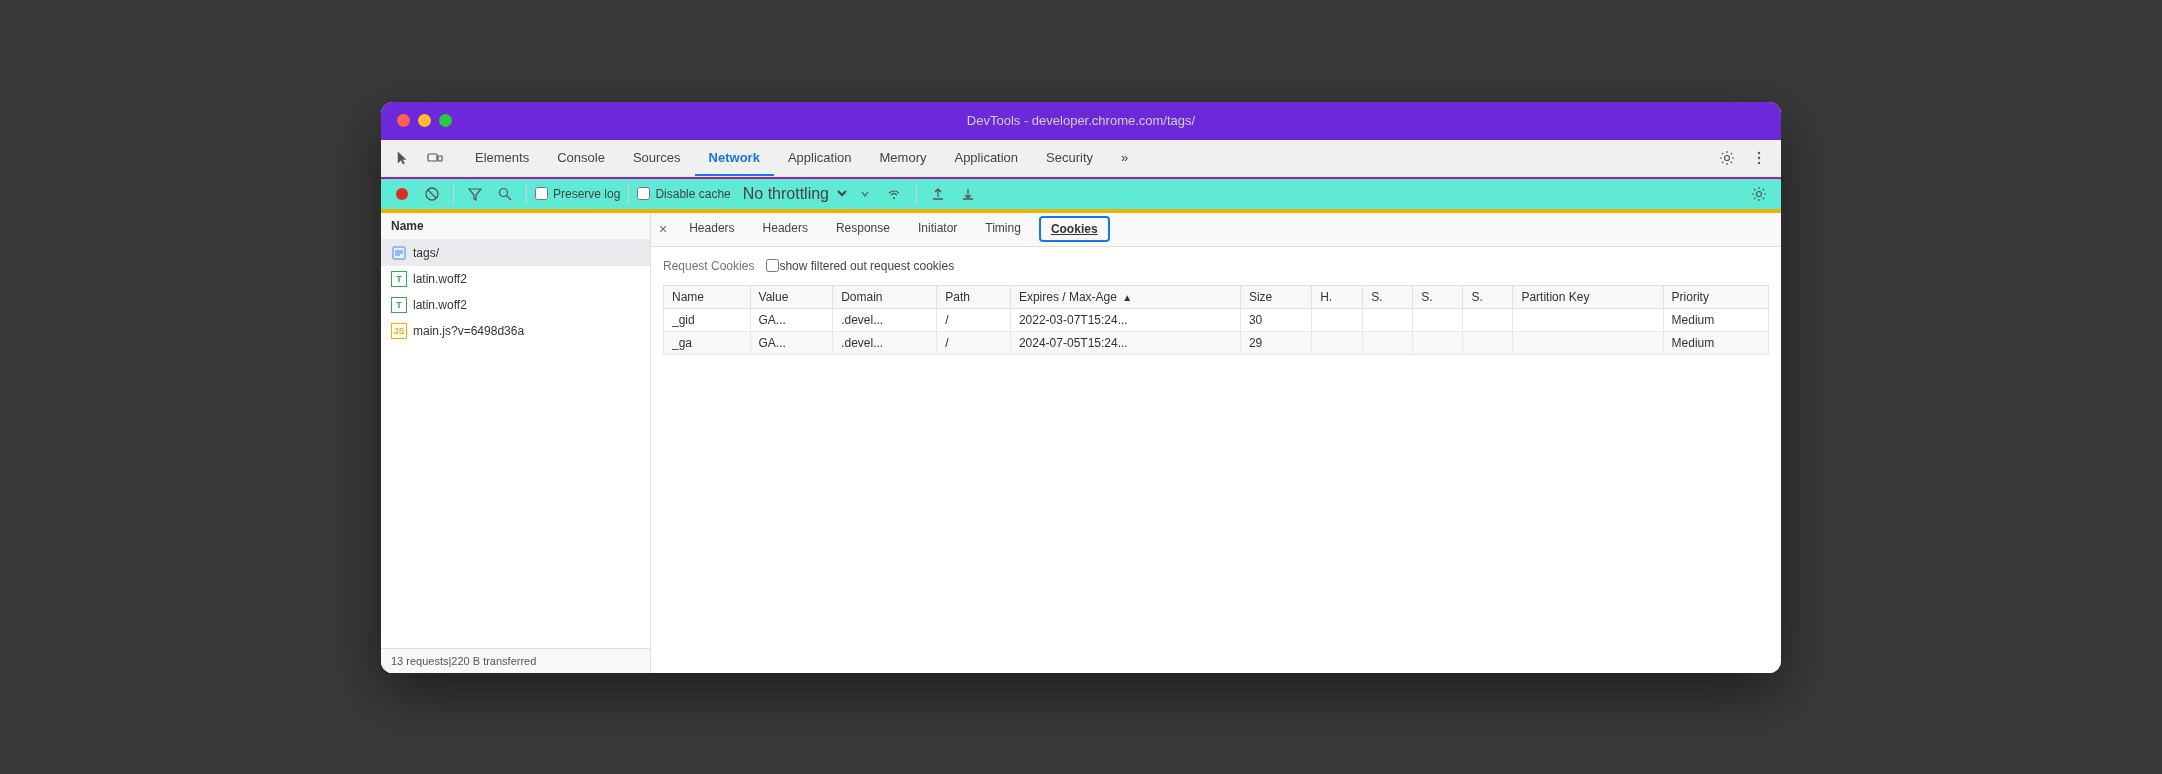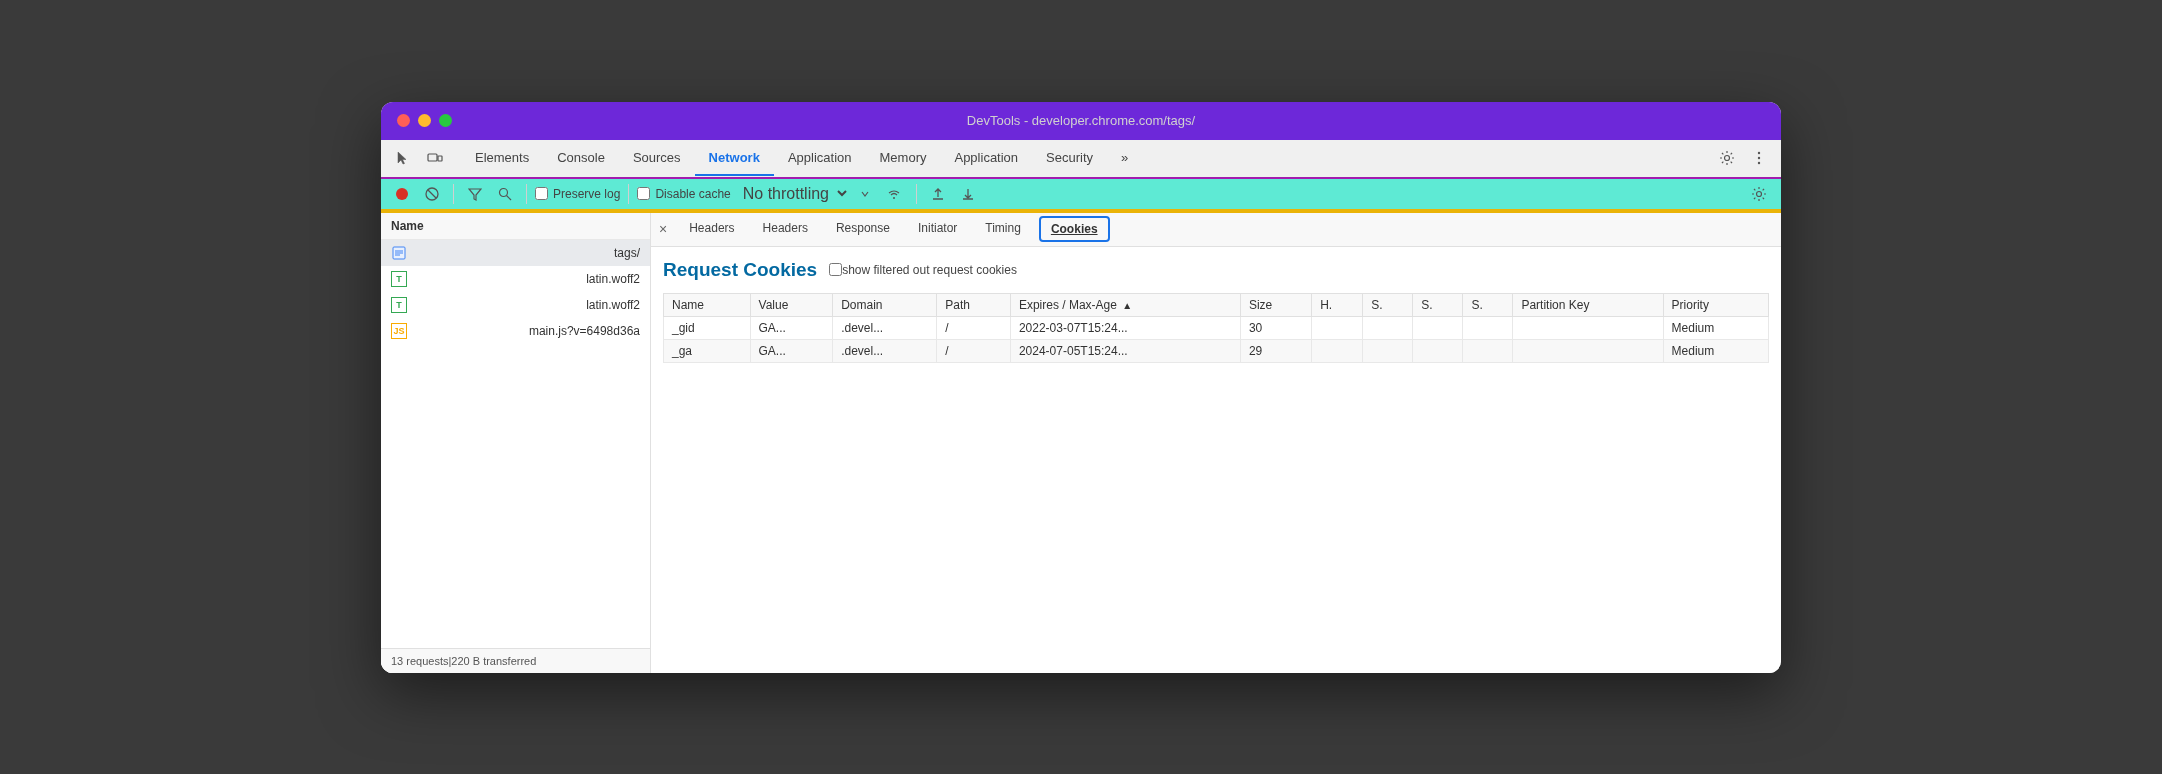--- a/index.html
+++ b/index.html
@@ -152,21 +152,20 @@
       background: #f8f8f8;
     }
     .sidebar-item {
       display: flex;
       align-items: center;
       gap: 6px;
       padding: 5px 10px;
       font-size: 12px;
       color: #333;
       cursor: pointer;
-      justify-content: space-between;
     }
     .sidebar-item.selected { background: #e8eaed; }
     .sidebar-item-icon {
       width: 16px;
       height: 16px;
       display: flex;
       align-items: center;
       justify-content: center;
       font-size: 12px;
       flex-shrink: 0;
@@ -228,23 +227,23 @@
       overflow: auto;
       padding: 12px;
     }
     .request-cookies-header {
       display: flex;
       align-items: center;
       gap: 12px;
       margin-bottom: 12px;
     }
     .request-cookies-title {
-      font-size: 19px;
-      font-weight: 700;
-      color: #0369a1;
+      font-size: 12px;
+      font-weight: 400;
+      color: #737373;
     }
     .filter-checkbox-label {
       display: flex;
       align-items: center;
       gap: 0;
       font-size: 12px;
       color: #444;
       cursor: pointer;
     }
     .cookies-table {

